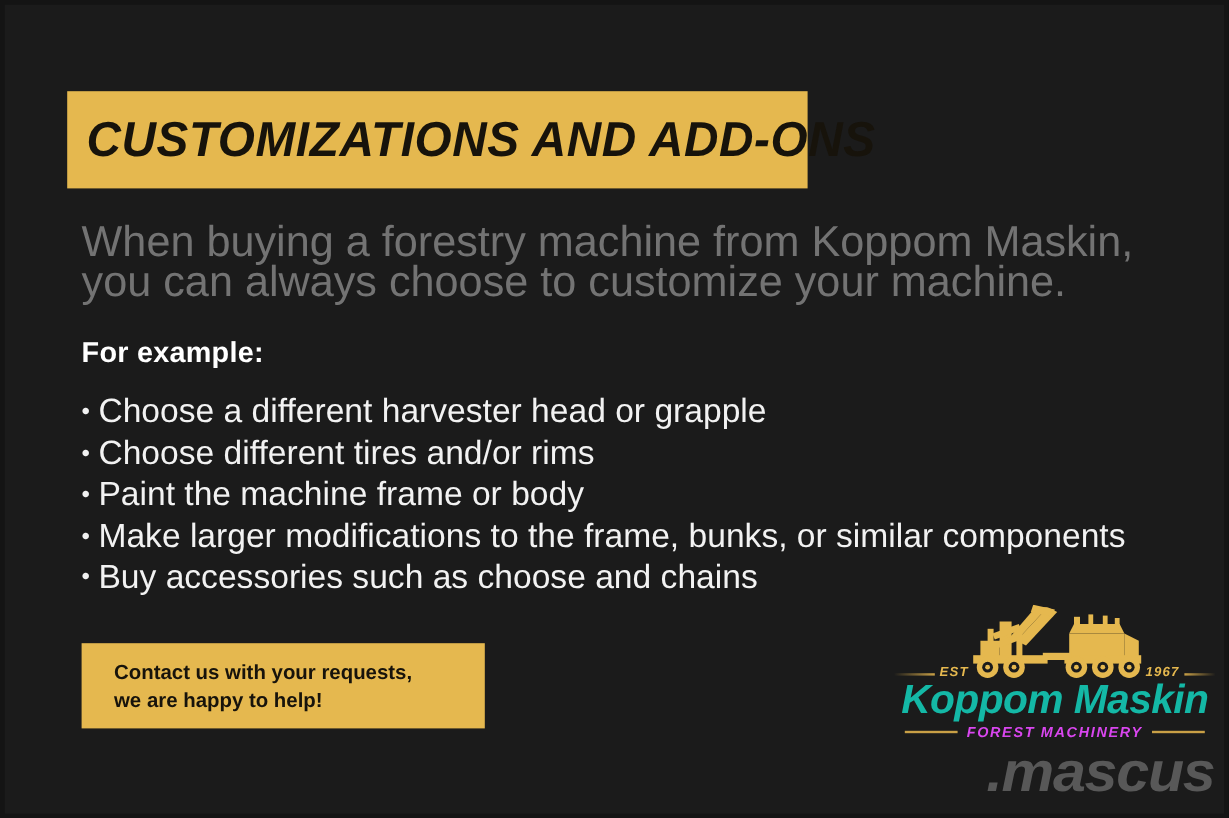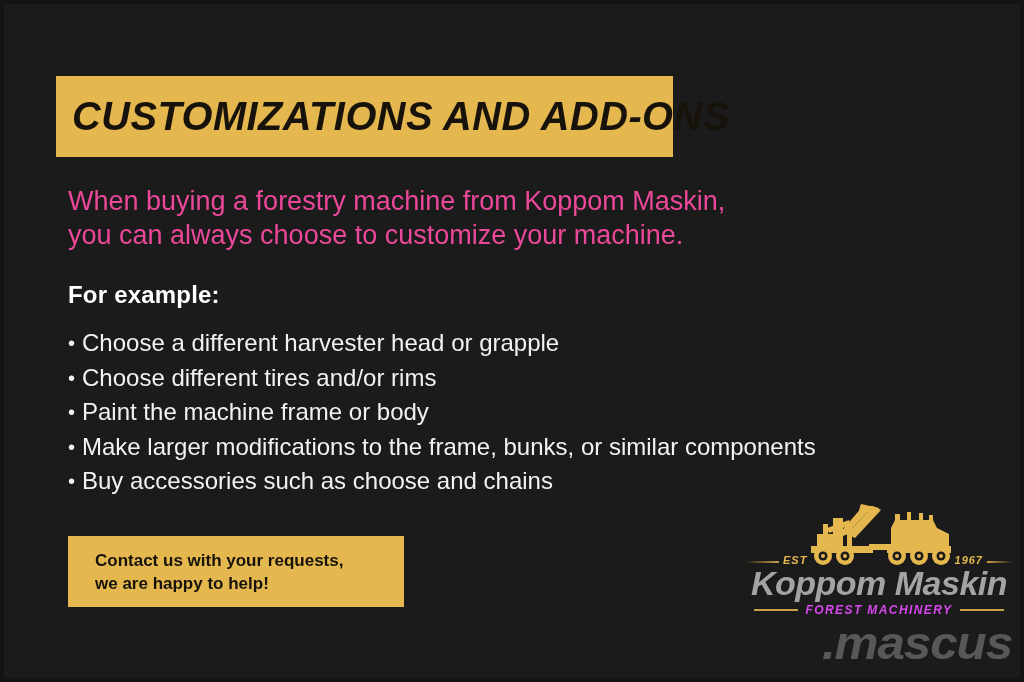--- a/index.html
+++ b/index.html
@@ -46,23 +46,23 @@
     transform: scaleX(0.97);
     transform-origin: left center;
   }
 
   
   .intro {
     position: absolute;
     left: 64px;
     top: 180px;
     width: 760px;
-    color: #ec4899;
-    font-family: "Liberation Sans Narrow", "Liberation Sans", sans-serif;
-    font-size: 27px;
+    color: #737373;
+    font-family: "Liberation Sans Narrow", "Liberation Sans", sans-serif;
+    font-size: 36px;
     line-height: 34px;
     font-weight: 400;
   }
   .intro .line { display: block; white-space: nowrap; }
 
   
   .for-example {
     position: absolute;
     left: 64px;
     top: 277px;
@@ -77,21 +77,21 @@
   .bullets {
     position: absolute;
     left: 64px;
     top: 322px;
     width: 800px;
     list-style: none;
     margin: 0;
     padding: 0;
     color: #f2f2f2;
     font-family: "Liberation Sans Narrow", "Liberation Sans", sans-serif;
-    font-size: 24px;
+    font-size: 28px;
     line-height: 34.5px;
     font-weight: 400;
   }
   .bullets li {
     white-space: nowrap;
     position: relative;
     padding-left: 14px;
   }
   .bullets li::before {
     content: "\2022";
@@ -175,21 +175,21 @@
     position: absolute;
     left: 0;
     top: 60px;
     width: 268px;
     text-align: center;
     font-family: "Liberation Sans Narrow", "Liberation Sans", sans-serif;
     font-style: italic;
     font-weight: 700;
     font-size: 34px;
     letter-spacing: -0.5px;
-    color: #a3a3a3;
+    color: #14b8a6;
     white-space: nowrap;
   }
   .logo-tag-row {
     position: absolute;
     left: 0;
     top: 99px;
     width: 268px;
     height: 14px;
     display: flex;
     align-items: center;

